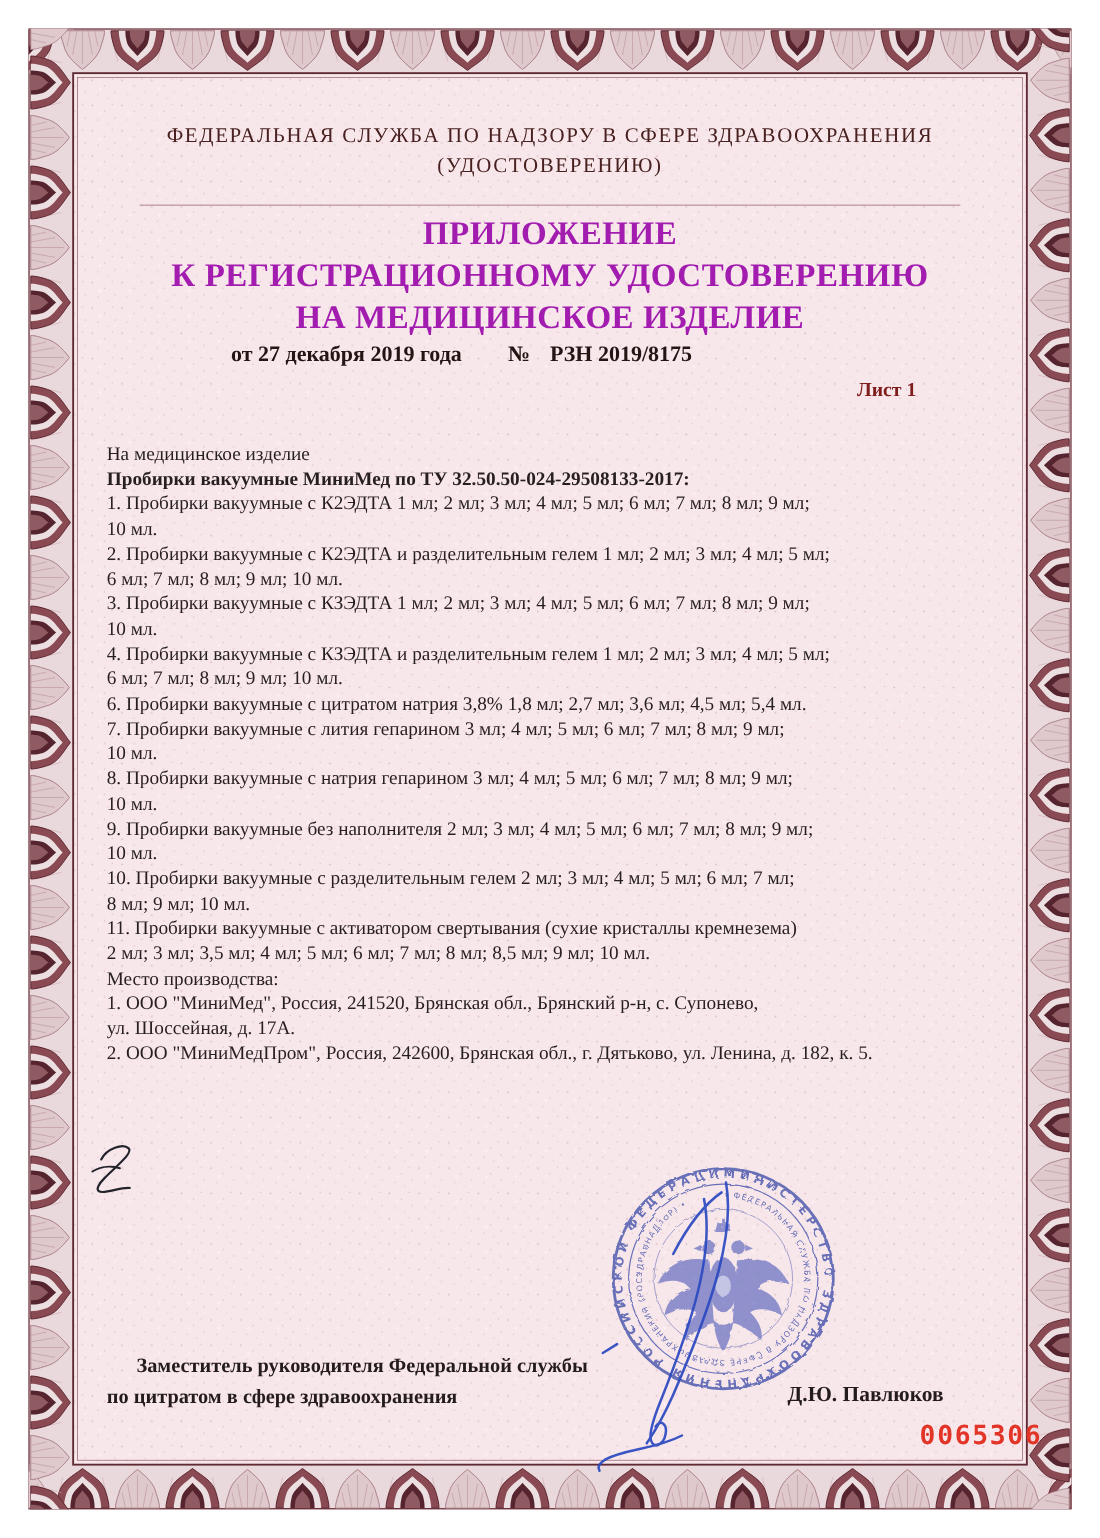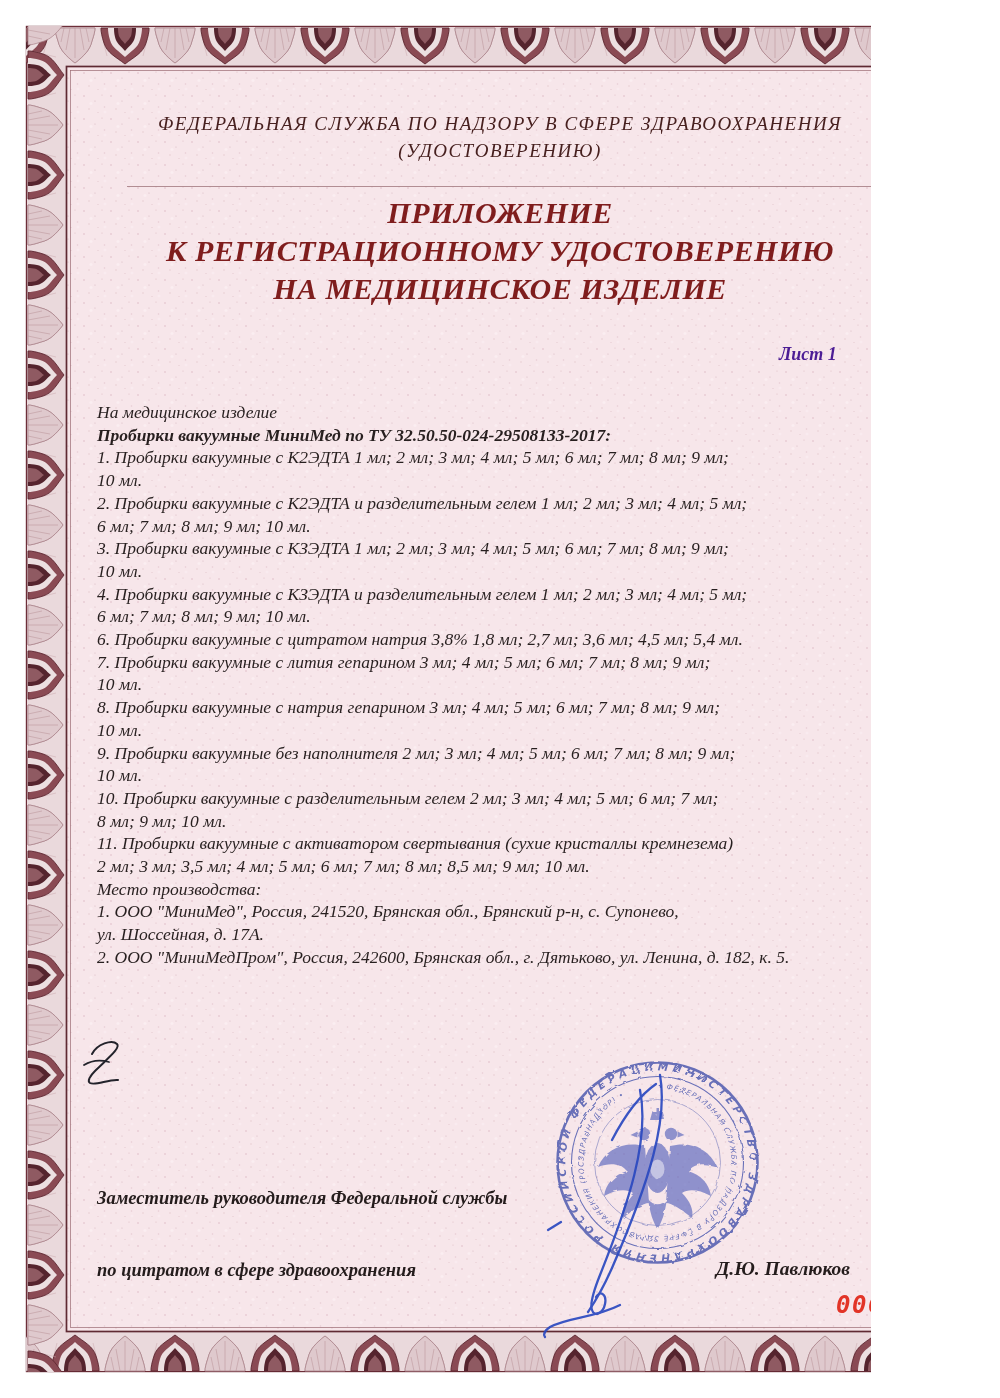--- a/index.html
+++ b/index.html
@@ -1,28 +1,28 @@
 <!DOCTYPE html>
 <html><head>
 <meta charset="utf-8">
 <style>
   html,body{margin:0;padding:0;background:#ffffff;}
-  .page{position:relative;width:871px;height:1398px;background:#ffffff;overflow:hidden;
-        font-family:"Liberation Serif",serif;color:#262020;font-style:italic;}
+  .page{position:relative;width:1000px;height:1398px;background:#ffffff;overflow:hidden;
+        font-family:"Liberation Serif",serif;color:#262020;}
   svg.bg{position:absolute;left:0;top:0;}
 
   .agency{position:absolute;top:110px;left:70px;width:860px;text-align:center;
           font-size:19px;line-height:27px;letter-spacing:1.5px;color:#47201f;font-weight:500;}
   .divider{position:absolute;top:186px;left:127px;width:746px;height:1px;background:#9b6f76;opacity:.75;}
   .title{position:absolute;top:194px;left:70px;width:860px;text-align:center;
-         font-size:30px;line-height:38px;font-weight:700;color:#7f1d1d;letter-spacing:.5px;}
+         font-size:30px;line-height:38px;font-weight:700;color:#a21caf;letter-spacing:.5px;}
   .meta{position:absolute;top:311px;left:210px;font-size:20px;font-weight:700;color:#241414;white-space:nowrap;}
   .meta .numlabel{margin-left:42px;}
   .meta .numvalue{margin-left:18px;}
-  .sheet{position:absolute;top:344px;left:779px;font-size:18px;font-weight:700;color:#4c1d95;}
+  .sheet{position:absolute;top:344px;left:779px;font-size:18px;font-weight:700;color:#7f1d1d;}
 
   .bodytext{position:absolute;top:401px;left:97px;width:820px;font-size:17.5px;line-height:22.7px;color:#271f1f;}
   .bodytext p{margin:0;white-space:pre-line;}
   .bodytext p.bold{font-weight:700;}
 
   .sign-line{position:absolute;left:97px;font-size:18.5px;font-weight:700;color:#241c1c;}
   .sign-name{position:absolute;left:700px;top:1258px;font-size:19.5px;font-weight:700;color:#241c1c;margin-left:16px;}
   .serial{position:absolute;left:808px;top:1291px;font-family:"DejaVu Sans Mono",monospace;
           font-size:24px;font-weight:700;color:#e23427;letter-spacing:1.5px;margin-left:28px;}
 
@@ -122,20 +122,23 @@
     <div>(УДОСТОВЕРЕНИЮ)</div>
   </div>
   <div class="divider"></div>
 
   <div class="title">
     <div>ПРИЛОЖЕНИЕ</div>
     <div>К РЕГИСТРАЦИОННОМУ УДОСТОВЕРЕНИЮ</div>
     <div>НА МЕДИЦИНСКОЕ ИЗДЕЛИЕ</div>
   </div>
 
+  <div class="meta">
+    <span>от  27 декабря 2019 года</span><span class="numlabel">№</span><span class="numvalue">РЗН 2019/8175</span>
+  </div>
   <div class="sheet">Лист  1</div>
 
   <div class="bodytext">
     <p>На медицинское изделие</p>
     <p class="bold">Пробирки вакуумные МиниМед по ТУ 32.50.50-024-29508133-2017:</p>
     <p>1. Пробирки вакуумные с К2ЭДТА 1 мл; 2 мл; 3 мл; 4 мл; 5 мл; 6 мл; 7 мл; 8 мл; 9 мл;
 10 мл.</p>
     <p>2. Пробирки вакуумные с К2ЭДТА и разделительным гелем 1 мл; 2 мл; 3 мл; 4 мл; 5 мл;
 6 мл; 7 мл; 8 мл; 9 мл; 10 мл.</p>
     <p>3. Пробирки вакуумные с КЗЭДТА 1 мл; 2 мл; 3 мл; 4 мл; 5 мл; 6 мл; 7 мл; 8 мл; 9 мл;
@@ -205,19 +208,19 @@
   <svg class="sig-ink" viewBox="0 0 345 310" aria-hidden="true">
     <g fill="none" stroke="#2b49c0" stroke-width="2.3" stroke-linecap="round" opacity="0.92">
       <path d="M190,35 C198,80 180,140 142,228 C130,255 122,266 118,272"></path>
       <path d="M170,50 C180,100 158,165 130,235 C122,255 120,265 122,270 C124,277 133,274 135,264 C137,254 130,250 126,257"></path>
       <path d="M142,100 C155,75 170,55 186,44"></path>
       <path d="M150,265 C125,278 98,277 80,287 C74,291 73,294 75,297"></path>
       <path d="M78,190 L91,182"></path>
     </g>
   </svg>
 
-  <div class="sign-line" style="top:1188px;">Заместитель руководителя Федеральной службы</div>
+  <div class="sign-line" style="top:1232px;margin-left:27px;">Заместитель руководителя Федеральной службы</div>
   <div class="sign-line" style="top:1260px;">по цитратом в сфере здравоохранения</div>
   <div class="sign-name">Д.Ю. Павлюков</div>
 
   <div class="serial">0065306</div>
 
 </div>
 
 </body></html>

